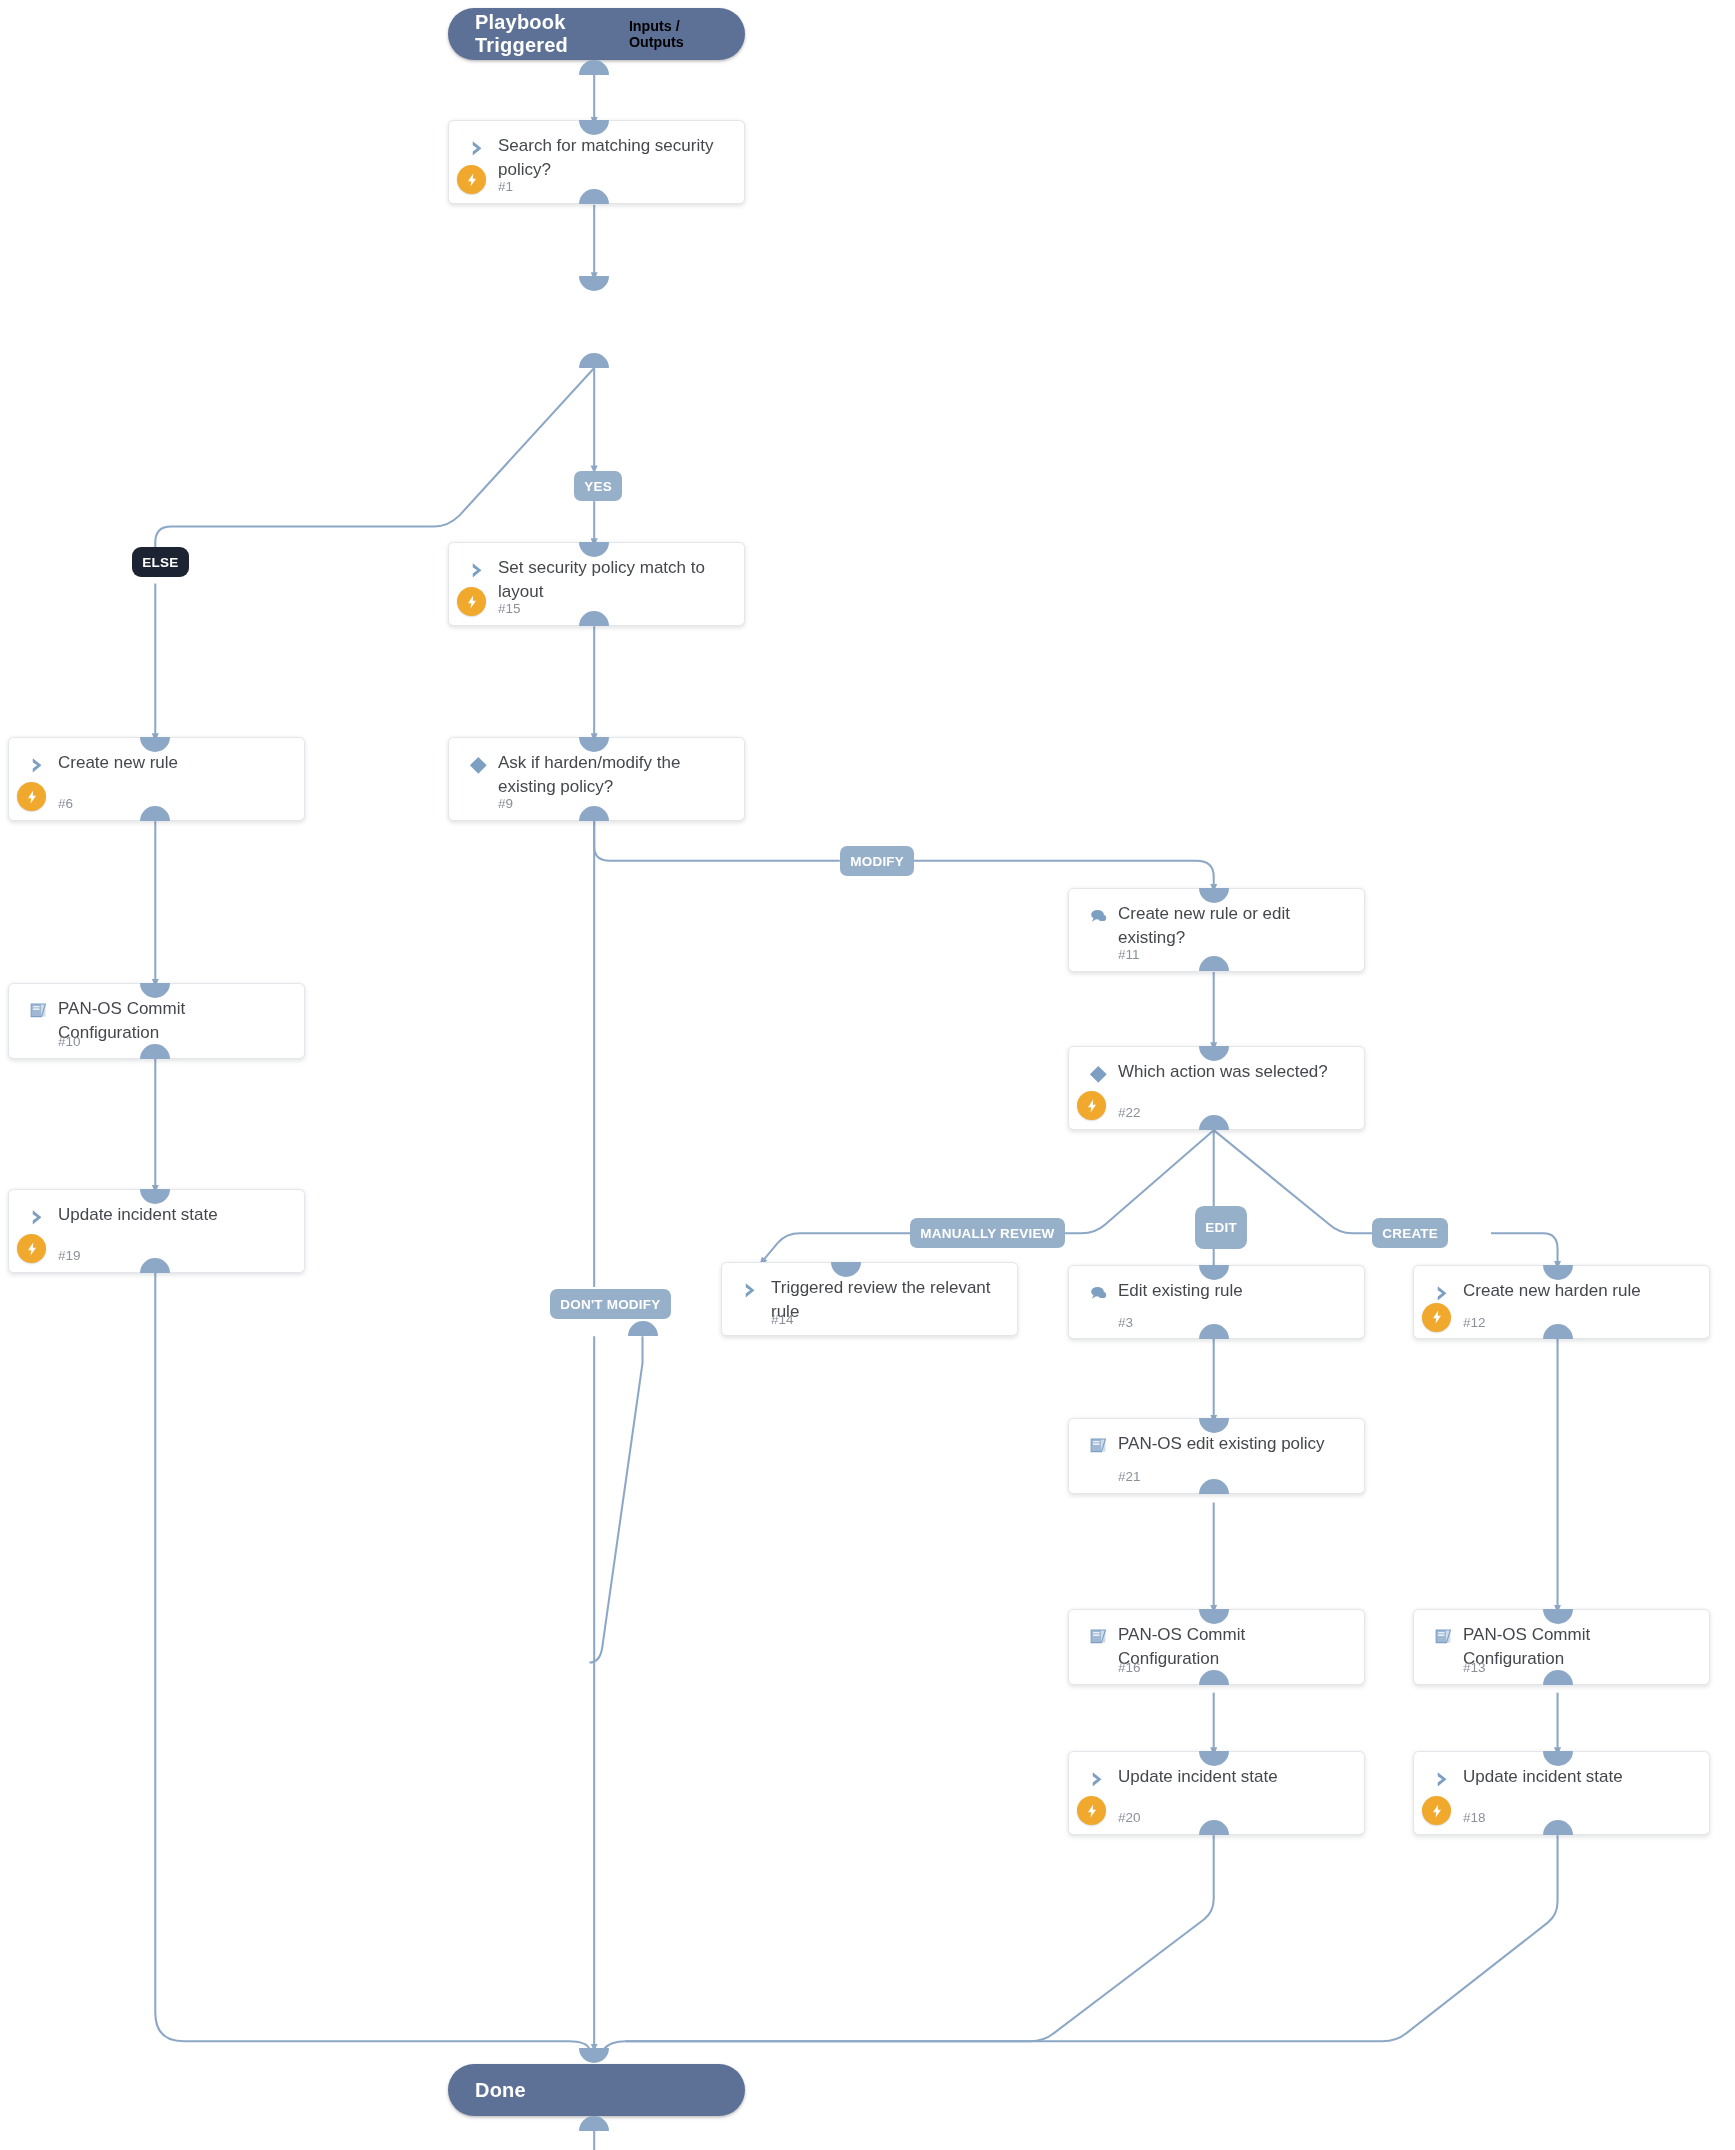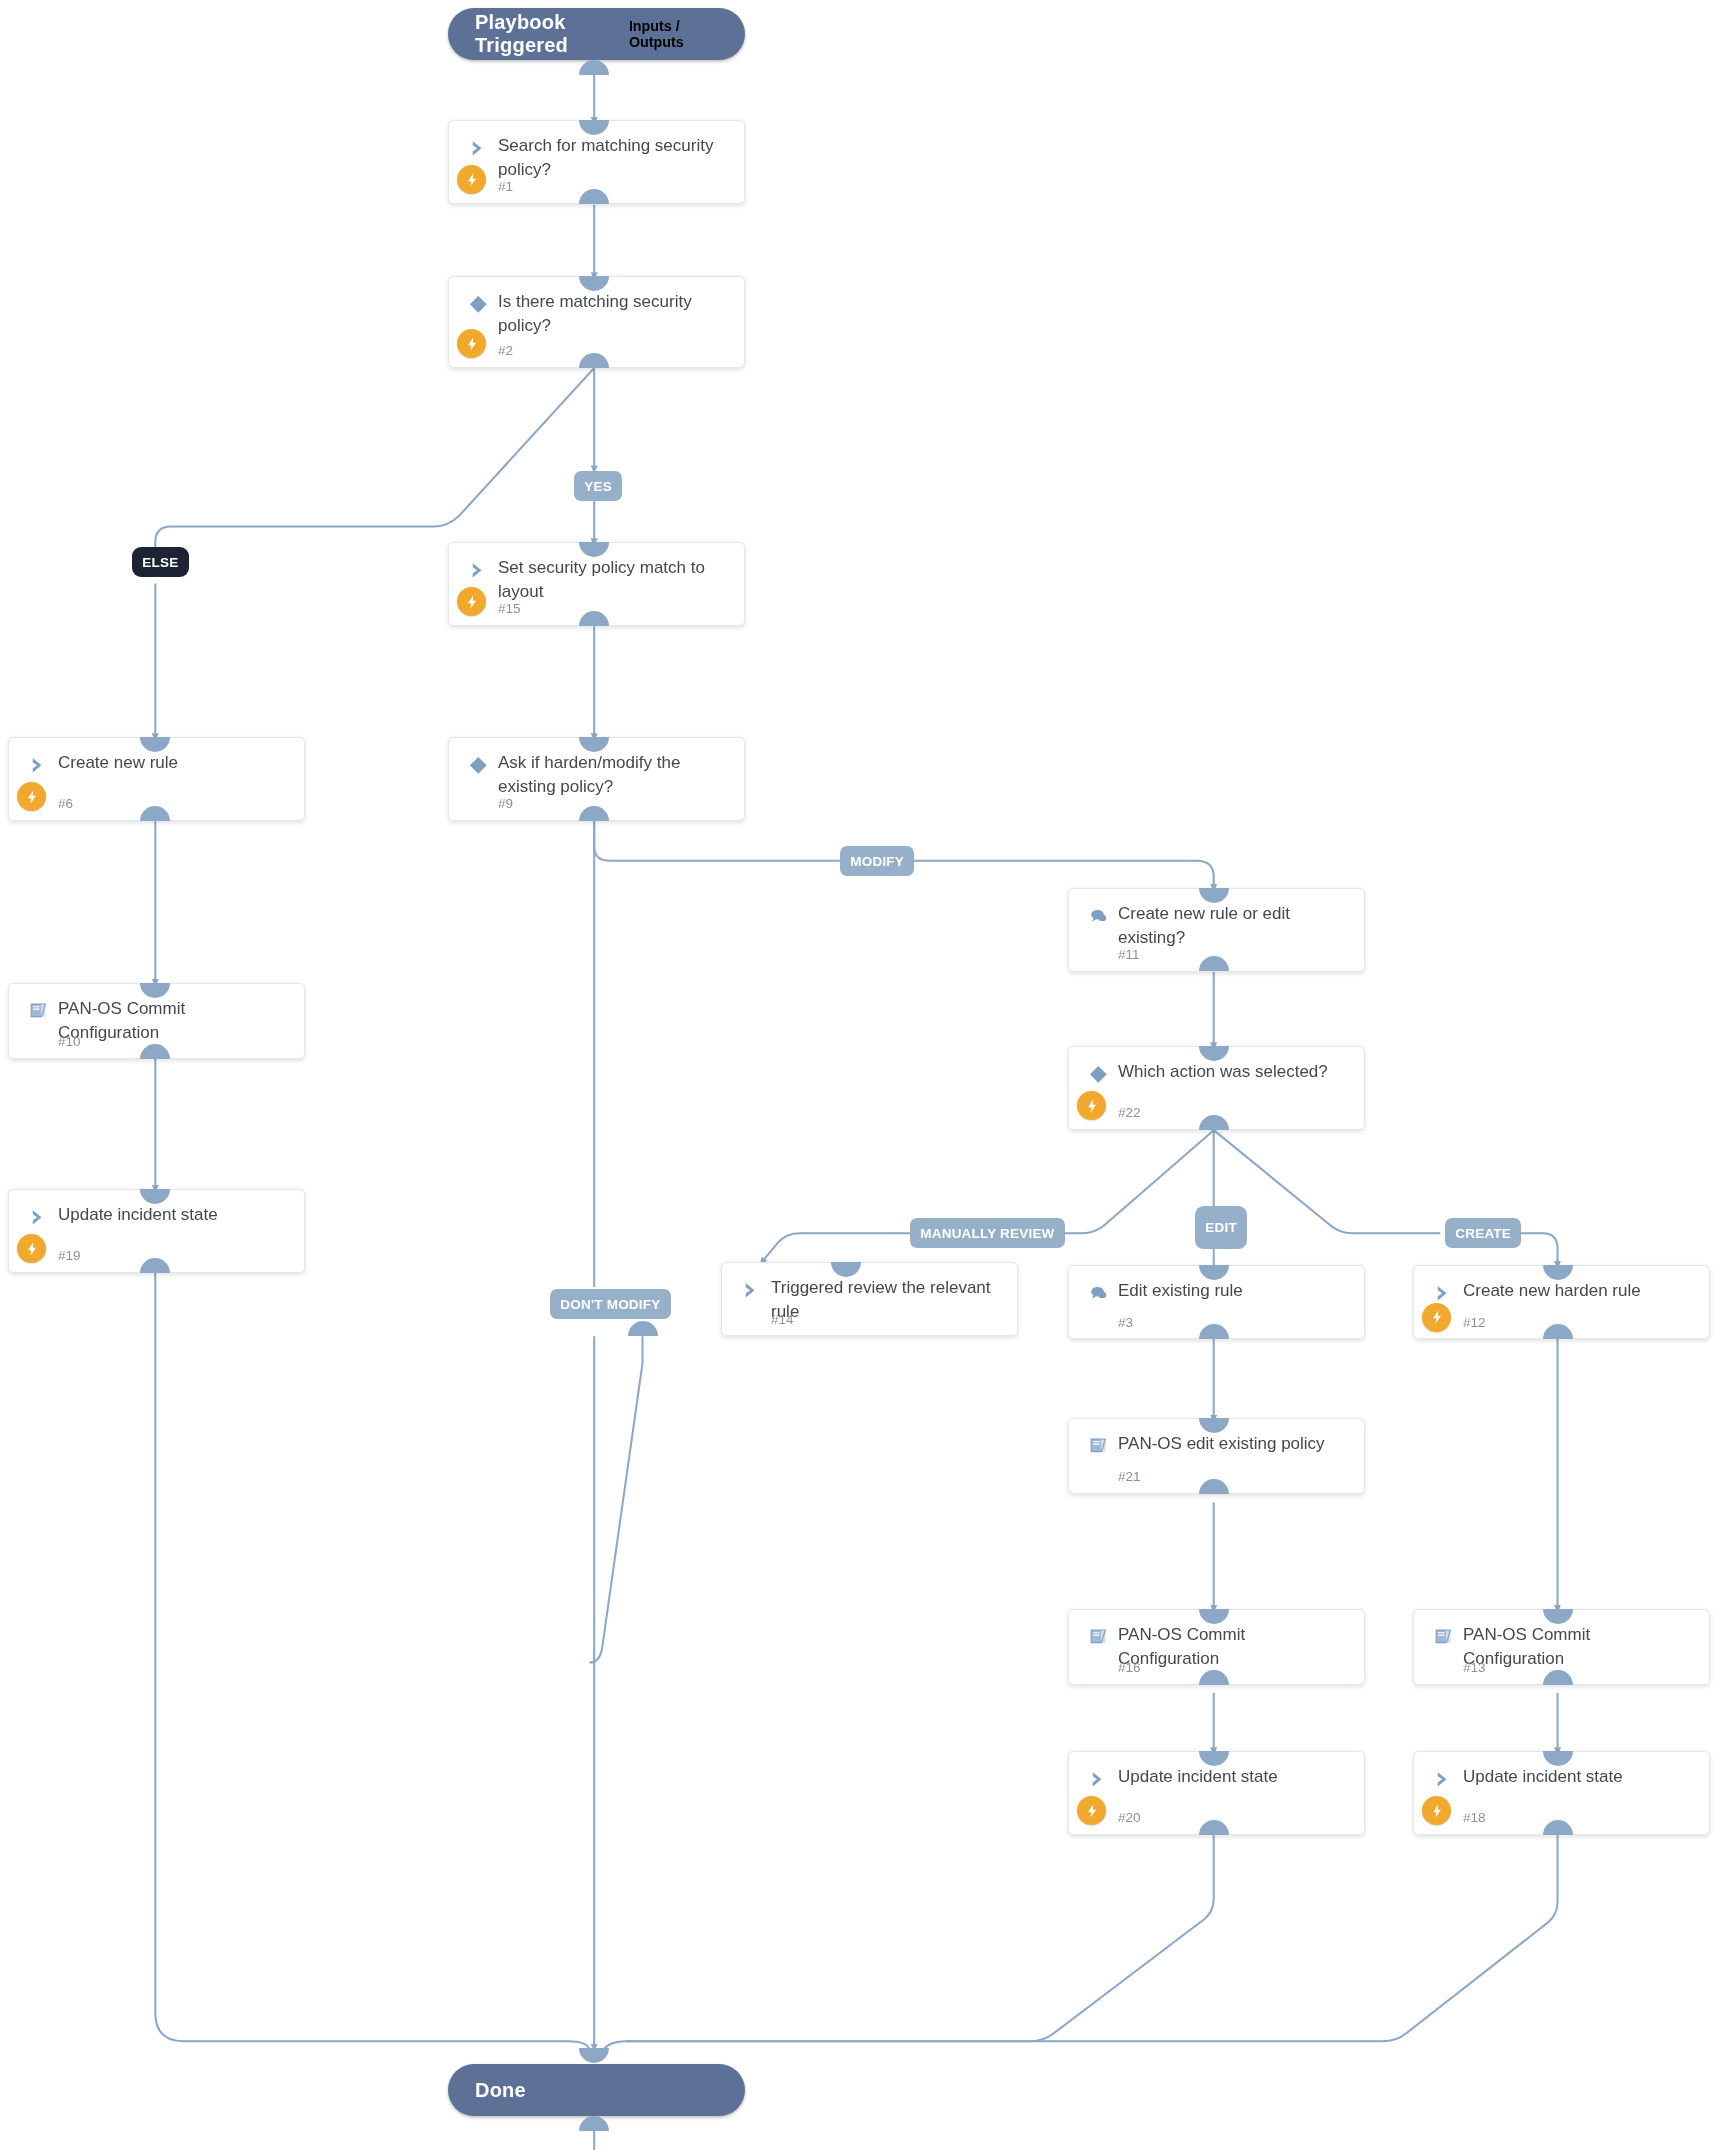--- a/index.html
+++ b/index.html
@@ -216,34 +216,20 @@
     <span class="node-badge">
       <svg width="16" height="16" viewBox="0 0 20 20">
           <path d="M11.5 2 L5 11.5 L9 11.5 L8.2 18 L15 8.5 L11 8.5 Z" fill="#ffffff"></path>
         </svg>
     </span>
     <span class="node-id">#1</span>
   </div>
   <div class="port top" style="left:579px; top:120px;"></div>
   <div class="port bottom" style="left:579px; top:189px;"></div>
 
-  <div class="node" style="left:448px; top:276px; width:297px; height:92px;">
-    <span class="node-icon">
-      <svg width="20.6" height="20.6" viewBox="0 0 26 26">
-          <rect x="5.5" y="5.5" width="15" height="15" transform="rotate(45 13 13)" fill="#7d9fc2"></rect>
-        </svg>
-    </span>
-    <div class="node-title">Is there matching security policy?</div>
-    <span class="node-badge">
-      <svg width="16" height="16" viewBox="0 0 20 20">
-          <path d="M11.5 2 L5 11.5 L9 11.5 L8.2 18 L15 8.5 L11 8.5 Z" fill="#ffffff"></path>
-        </svg>
-    </span>
-    <span class="node-id">#2</span>
-  </div>
   <div class="port top" style="left:579px; top:276px;"></div>
   <div class="port bottom" style="left:579px; top:353px;"></div>
 
   <div class="elabel" style="left:574px; top:471px;">
     <span>YES</span>
   </div>
   <div class="elabel dark" style="left:132px; top:547px;">
     <span>ELSE</span>
   </div>
 
@@ -359,21 +345,21 @@
   </div>
   <div class="port top" style="left:140px; top:1189px;"></div>
   <div class="port bottom" style="left:140px; top:1258px;"></div>
 
   <div class="elabel" style="left:910px; top:1218px;">
     <span>MANUALLY REVIEW</span>
   </div>
   <div class="elabel" style="left:1195px; top:1206px; height:43px; border-radius:8.7px;">
     <span>EDIT</span>
   </div>
-  <div class="elabel" style="left:1445px; top:1218px;">
+  <div class="elabel" style="left:1372px; top:1218px;">
     <span>CREATE</span>
   </div>
   <div class="elabel" style="left:550px; top:1289px;">
     <span>DON'T MODIFY</span>
   </div>
 
   <div class="node" style="left:721px; top:1262px; width:297px; height:74px;">
     <span class="node-icon">
       <svg width="20.6" height="20.6" viewBox="0 0 26 26">
           <path d="M6 4 L17 13 L6 22 L6 17 L11.5 13 L6 9 Z" fill="#7d9fc2"></path>

